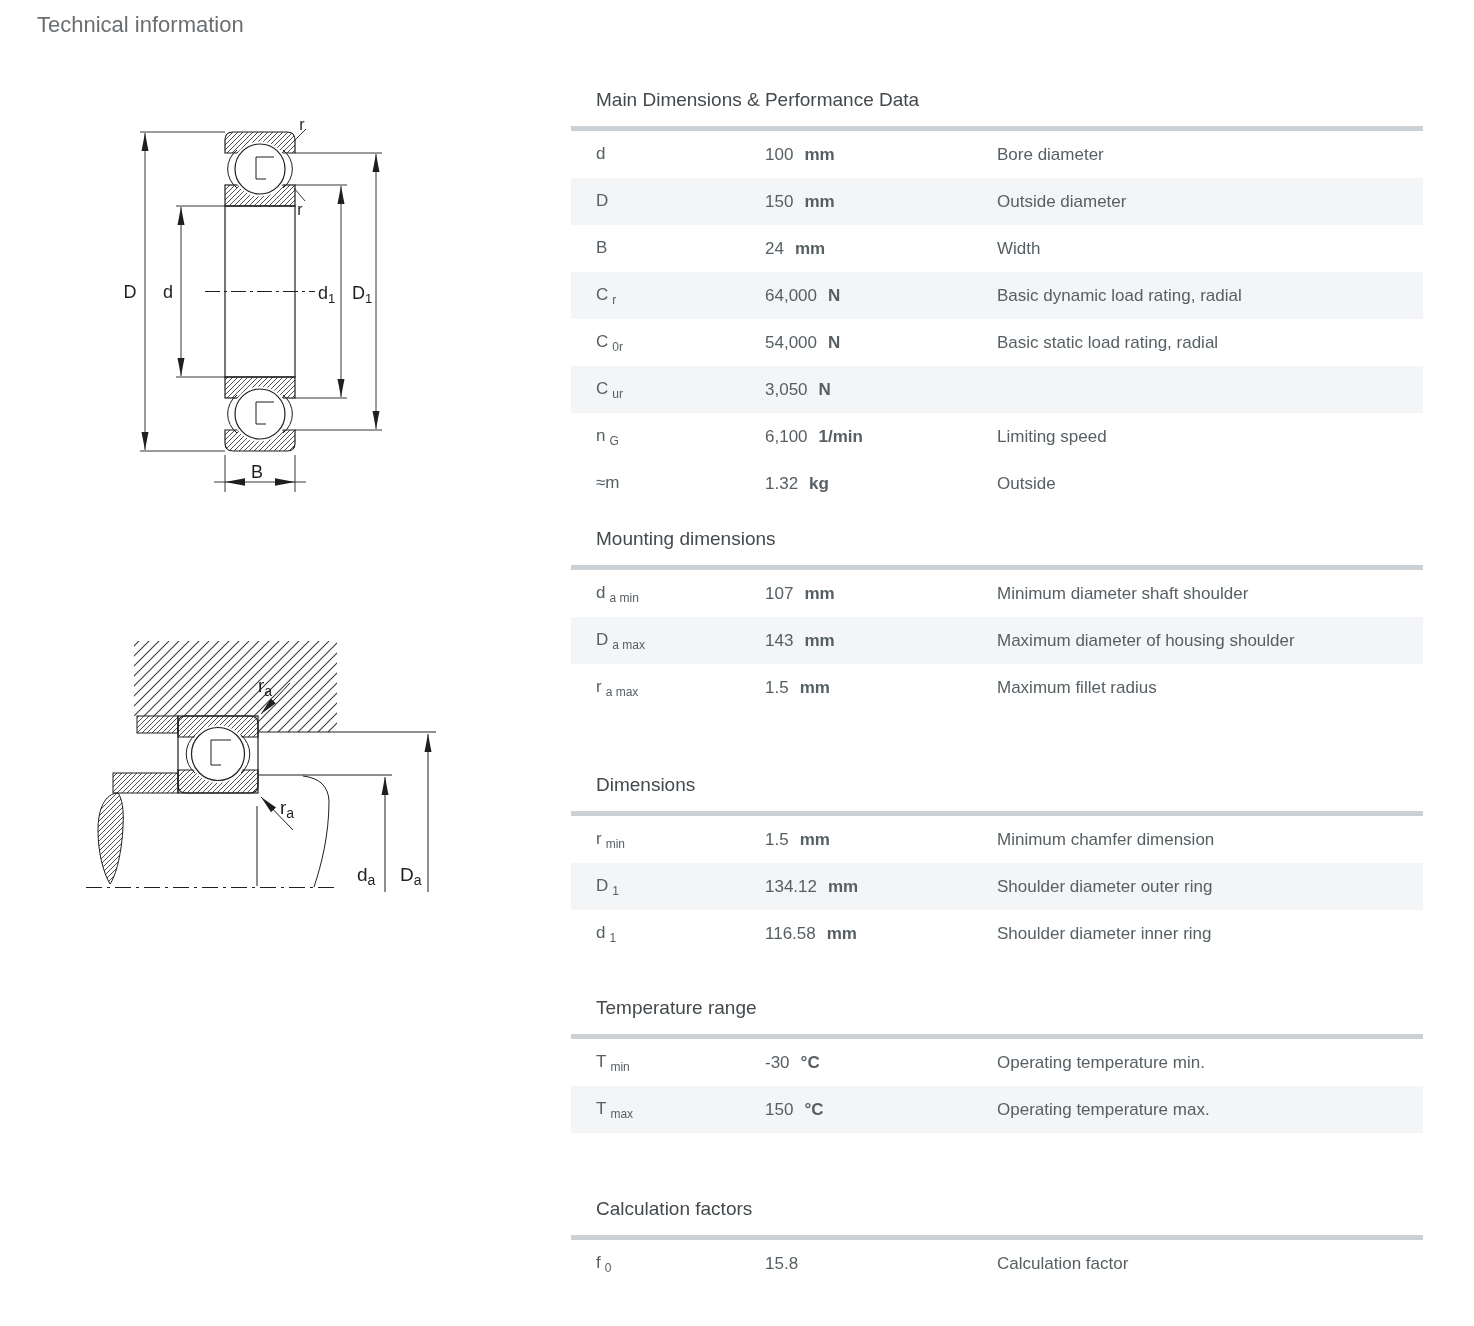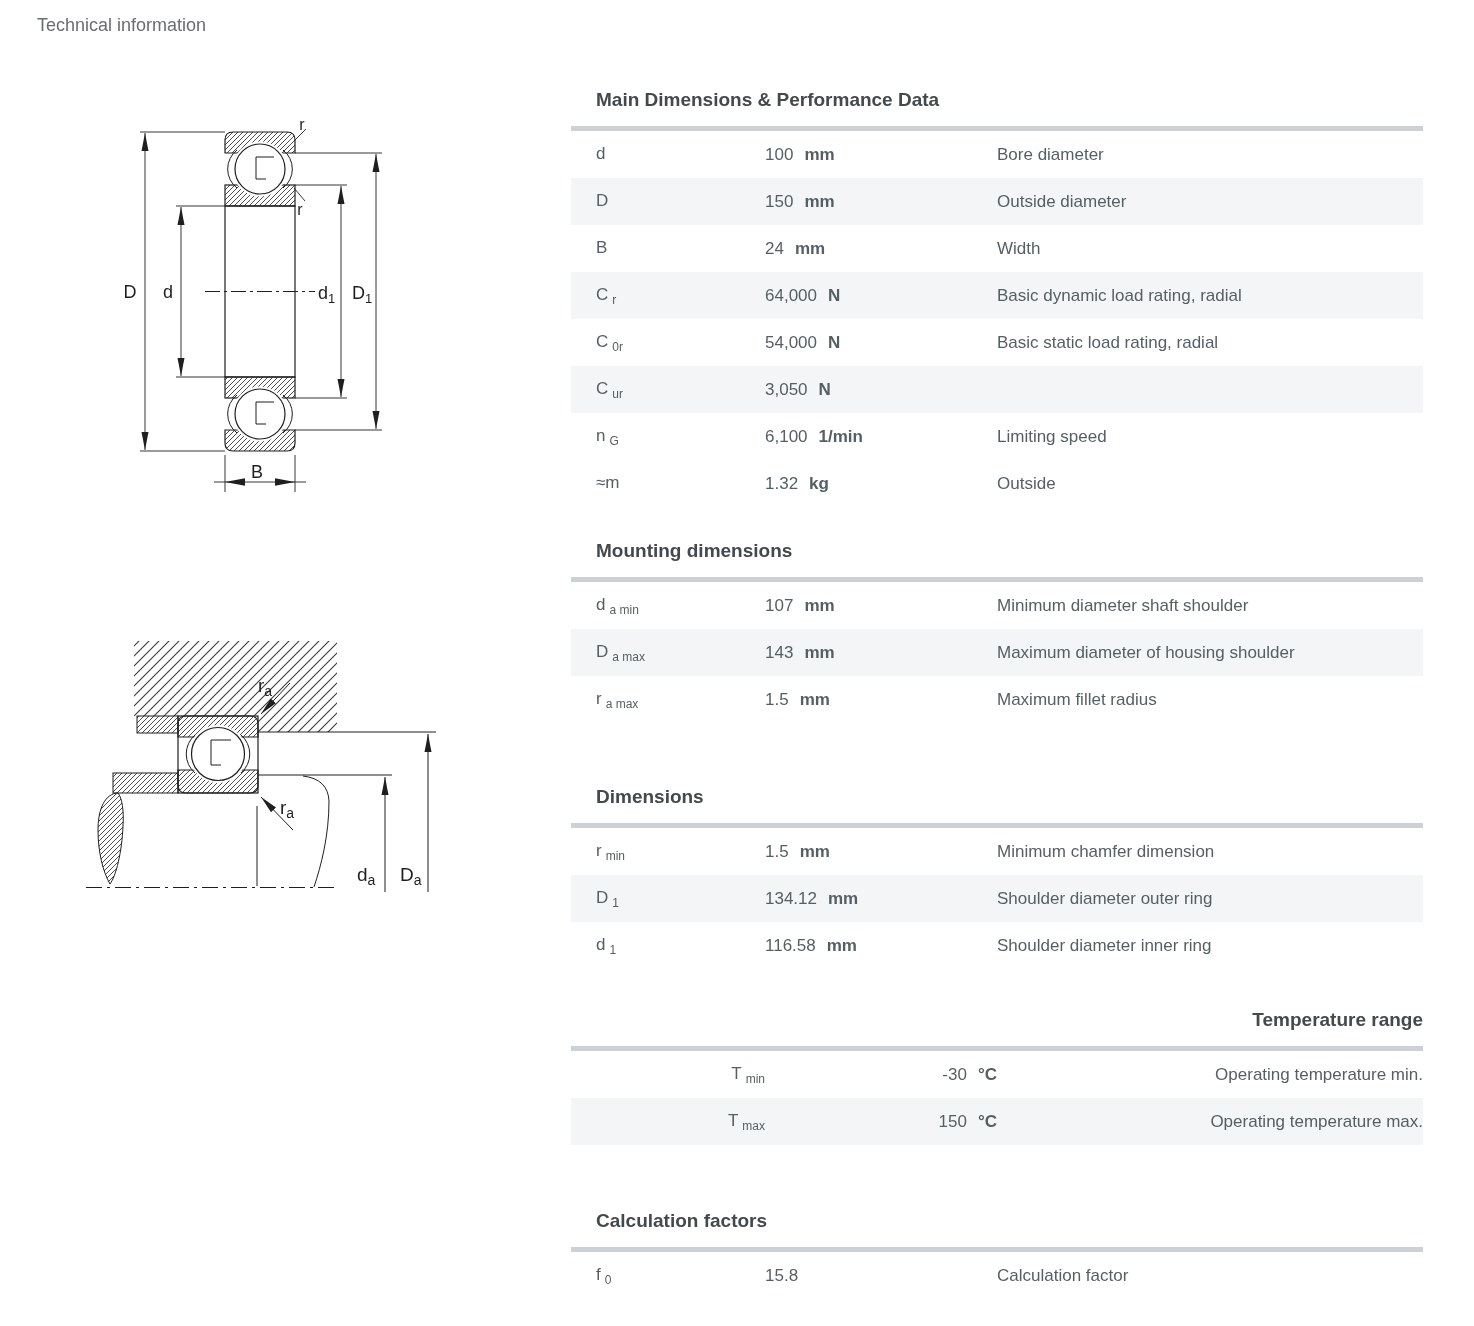--- a/index.html
+++ b/index.html
@@ -1,30 +1,30 @@
 <!DOCTYPE html>
 <html><head>
 <meta charset="utf-8">
 <style>
   html,body{margin:0;padding:0;background:#ffffff;}
   body{width:1474px;height:1326px;position:relative;overflow:hidden;
        font-family:"Liberation Sans","DejaVu Sans",sans-serif;color:#565f63;}
 
-  .page-title{position:absolute;left:37px;top:12px;font-size:18px;line-height:26px;
+  .page-title{position:absolute;left:37px;top:12px;font-size:22px;line-height:26px;
               color:#6a6e70;font-weight:400;}
 
   .drawings{position:absolute;left:0;top:0;width:520px;height:960px;}
 
   .tables-col{position:absolute;left:571px;top:0;width:852px;}
-  .tbl-section{margin-top:34px;}
+  .tbl-section{margin-top:22px;}
   .tbl-section:nth-of-type(1){margin-top:90px;}
   .tbl-section:nth-of-type(3){margin-top:64px;}
-  .tbl-section:nth-of-type(4){margin-top:41px;text-align:right;}
+  .tbl-section:nth-of-type(4){margin-top:41px;}
   .tbl-section:nth-of-type(5){margin-top:66px;}
-  .sec-heading{font-size:19px;line-height:20px;font-weight:bold;color:#43494c;
+  .sec-heading{font-size:19px;line-height:20px;font-weight:normal;color:#43494c;
                padding-left:25px;margin:0 0 16px 0;}
   .sec-bar{height:5px;background:#cbd1d4;}
   .row{display:flex;align-items:center;height:47px;font-size:17px;color:#565f63;}
   .row.alt{background:#f3f5f6;}
   .c-sym{width:194px;padding-left:25px;box-sizing:border-box;flex:none;}
   .c-val{width:232px;flex:none;}
   .c-desc{flex:1;}
   .sub{font-size:12px;vertical-align:-4px;margin-left:4px;}
   .unit{margin-left:11px;font-weight:bold;}
 

